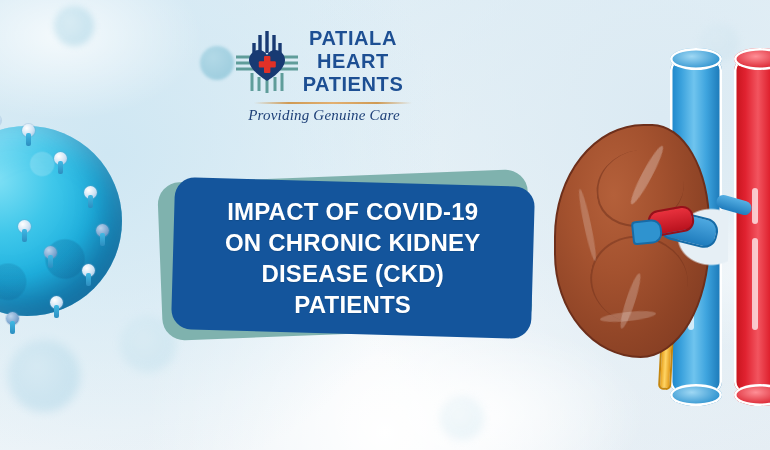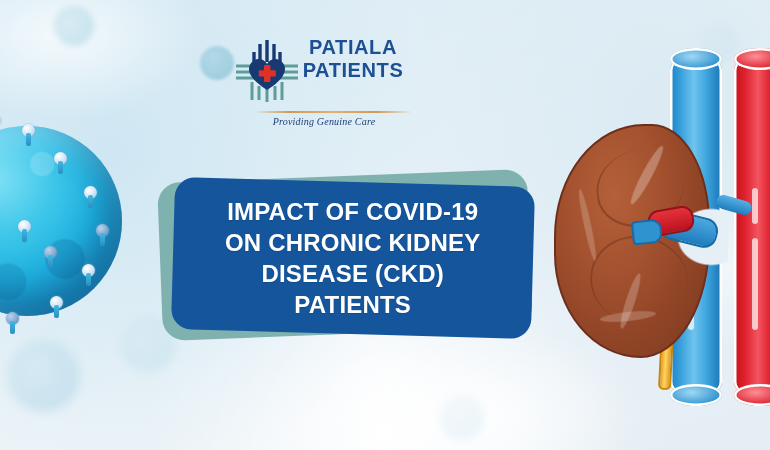--- a/index.html
+++ b/index.html
@@ -256,21 +256,21 @@
     background: linear-gradient(180deg, #56b0e4, #1f7cbd);
     border-radius: 7px;
     transform: rotate(16deg);
     z-index: 6;
   }
 
   
   .logo {
     position: absolute;
     left: 236px;
-    top: 36px;
+    top: 27px;
     width: 176px;
     height: 104px;
     z-index: 20;
   }
   .logo-mark {
     position: absolute;
     left: 0;
     top: 2px;
     width: 62px;
     height: 66px;
@@ -299,21 +299,21 @@
     background: linear-gradient(90deg, rgba(214,160,96,0), #cf9a54 22%, #e2b071 50%, #cf9a54 78%, rgba(214,160,96,0));
   }
   .logo-tagline {
     position: absolute;
     left: 0;
     top: 80px;
     width: 176px;
     text-align: center;
     font-family: "Liberation Serif", serif;
     font-style: italic;
-    font-size: 10px;
+    font-size: 15px;
     color: #1d3f77;
     letter-spacing: .2px;
     white-space: nowrap;
   }
 
   
   .card-shadow {
     position: absolute;
     left: 160px;
     top: 176px;
@@ -452,19 +452,20 @@
         <path d="M31 52 C12 40 10 30 16 24 C21 19 28 21 31 26 C34 21 41 19 46 24 C52 30 50 40 31 52 Z" fill="#183a73"></path>
 
         <g fill="#e03127">
           <rect x="28" y="27" width="6.4" height="17" rx="1"></rect>
           <rect x="22.8" y="32.2" width="17" height="6.4" rx="1"></rect>
         </g>
       </svg>
     </div>
     <div class="logo-text">
       <div class="logo-line">PATIALA</div>
+      <div class="logo-line">HEART</div>
       <div class="logo-line">PATIENTS</div>
     </div>
     <div class="logo-rule"></div>
     <div class="logo-tagline">Providing Genuine Care</div>
   </div>
 
 </div>
 
 </body></html>

